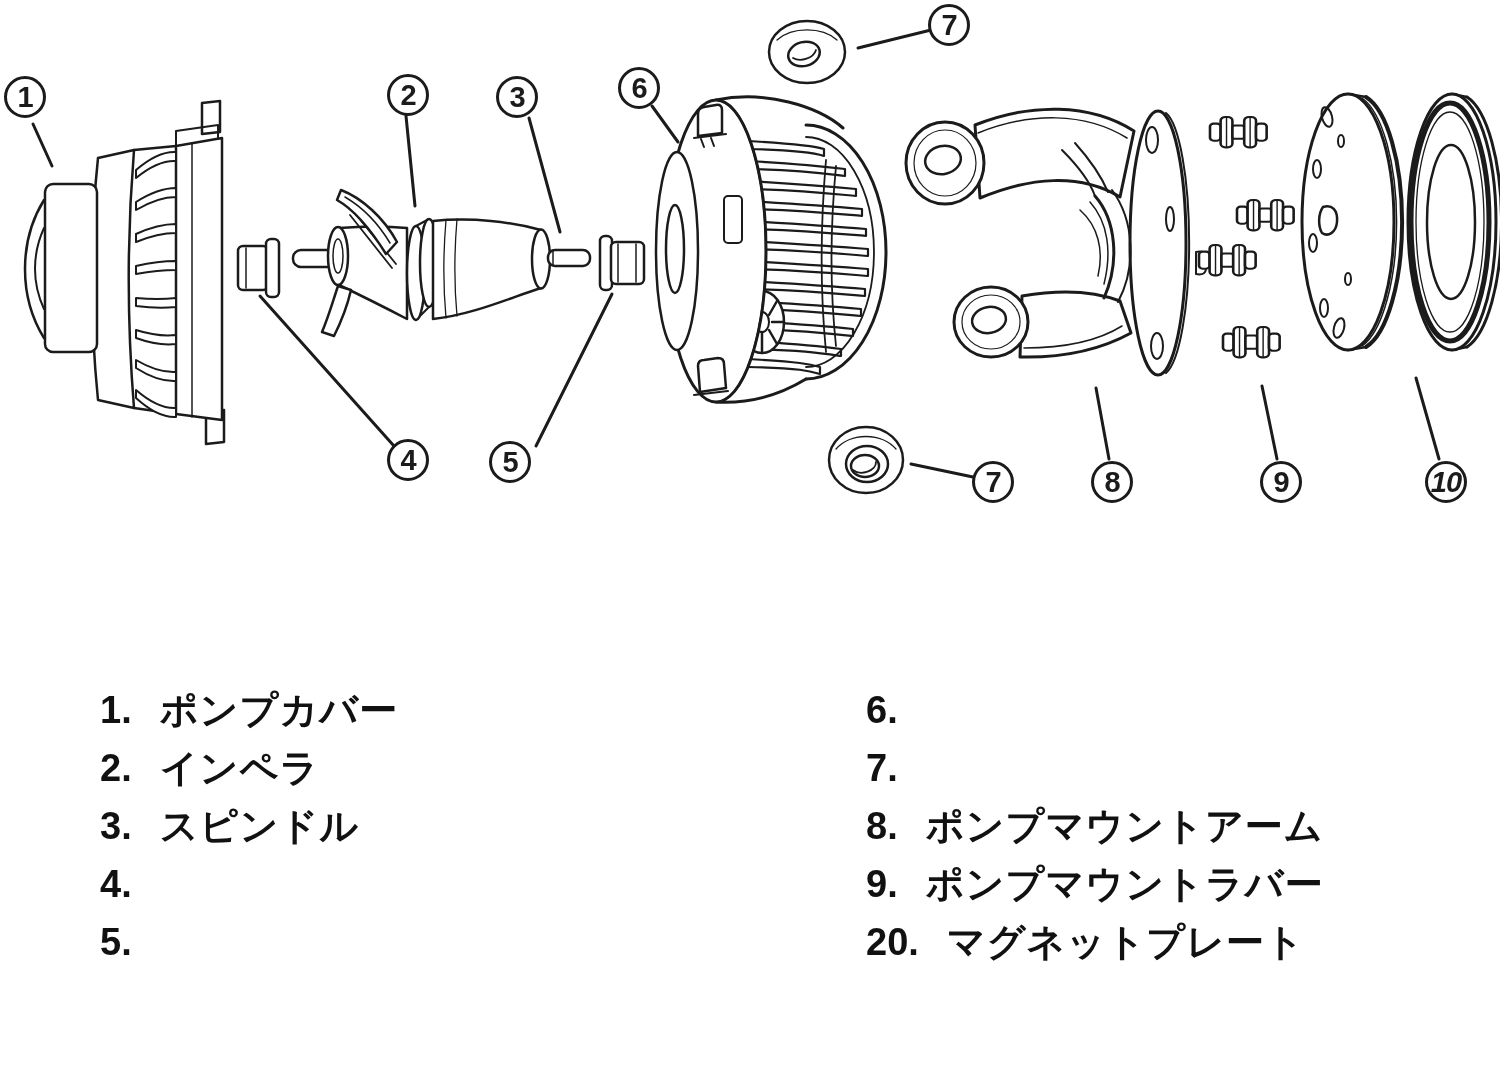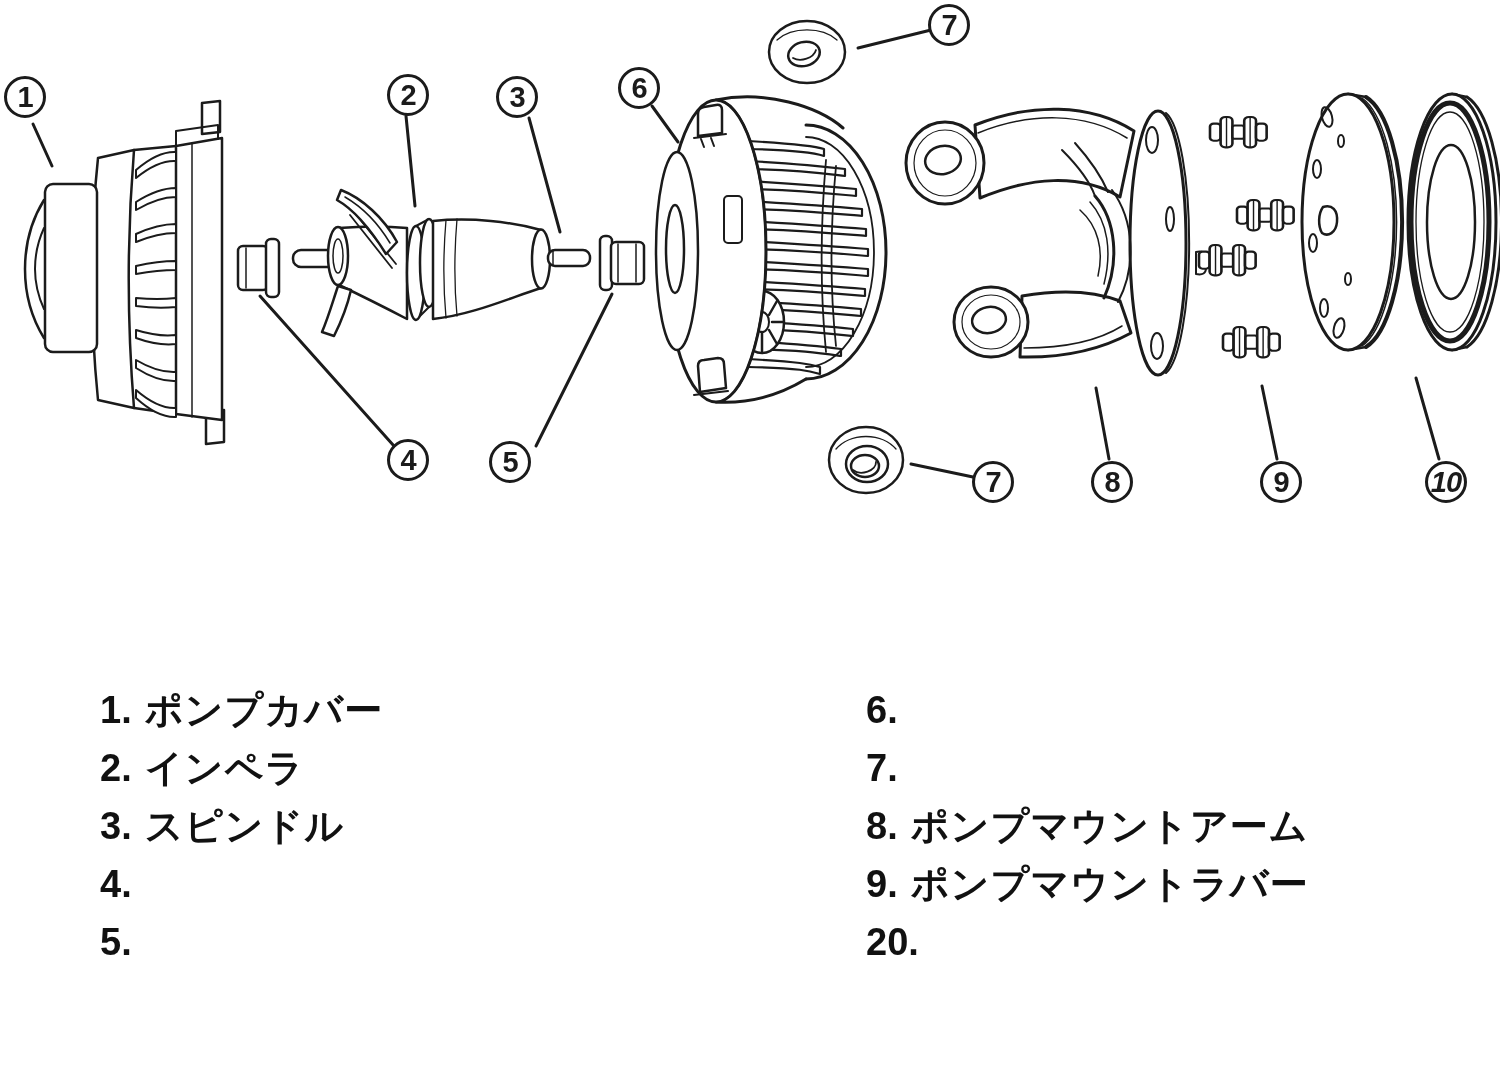--- a/index.html
+++ b/index.html
@@ -6,21 +6,21 @@
   #page{position:relative;width:1500px;height:1067px;background:#fff;overflow:hidden;
         font-family:"Liberation Sans","DejaVu Sans",sans-serif;}
   #art{position:absolute;left:0;top:0;}
   .callout{position:absolute;width:42px;height:42px;border:3px solid #1b1b1b;border-radius:50%;
            background:#fff;display:flex;align-items:center;justify-content:center;
            font-size:29px;font-weight:700;color:#1b1b1b;box-sizing:border-box;letter-spacing:-1px;}
   .legend-col{position:absolute;display:flex;flex-direction:column;}
   .legend-row{height:58px;display:flex;align-items:center;font-size:38px;font-weight:700;
               color:#111;white-space:pre;}
   .legend-num{margin-right:13px;letter-spacing:0;}
-  .legend-label{letter-spacing:1px;}
+  .legend-label{letter-spacing:1px;margin-left:15px;}
 </style>
 </head>
 <body>
 
 <div id="page">
 
 <svg id="art" width="1500" height="1067" viewBox="0 0 1500 1067" fill="none" stroke="#1b1b1b" stroke-linecap="round" stroke-linejoin="round">
 
   <defs>
     <g id="barb">
@@ -252,16 +252,17 @@
     <div class="legend-row">
       <span class="legend-num">8.</span>
       <span class="legend-label">ポンプマウントアーム</span>
     </div>
     <div class="legend-row">
       <span class="legend-num">9.</span>
       <span class="legend-label">ポンプマウントラバー</span>
     </div>
     <div class="legend-row">
       <span class="legend-num">20.</span>
+      <span class="legend-label">マグネットプレート</span>
     </div>
   </div>
 
 </div>
 
 </body></html>

